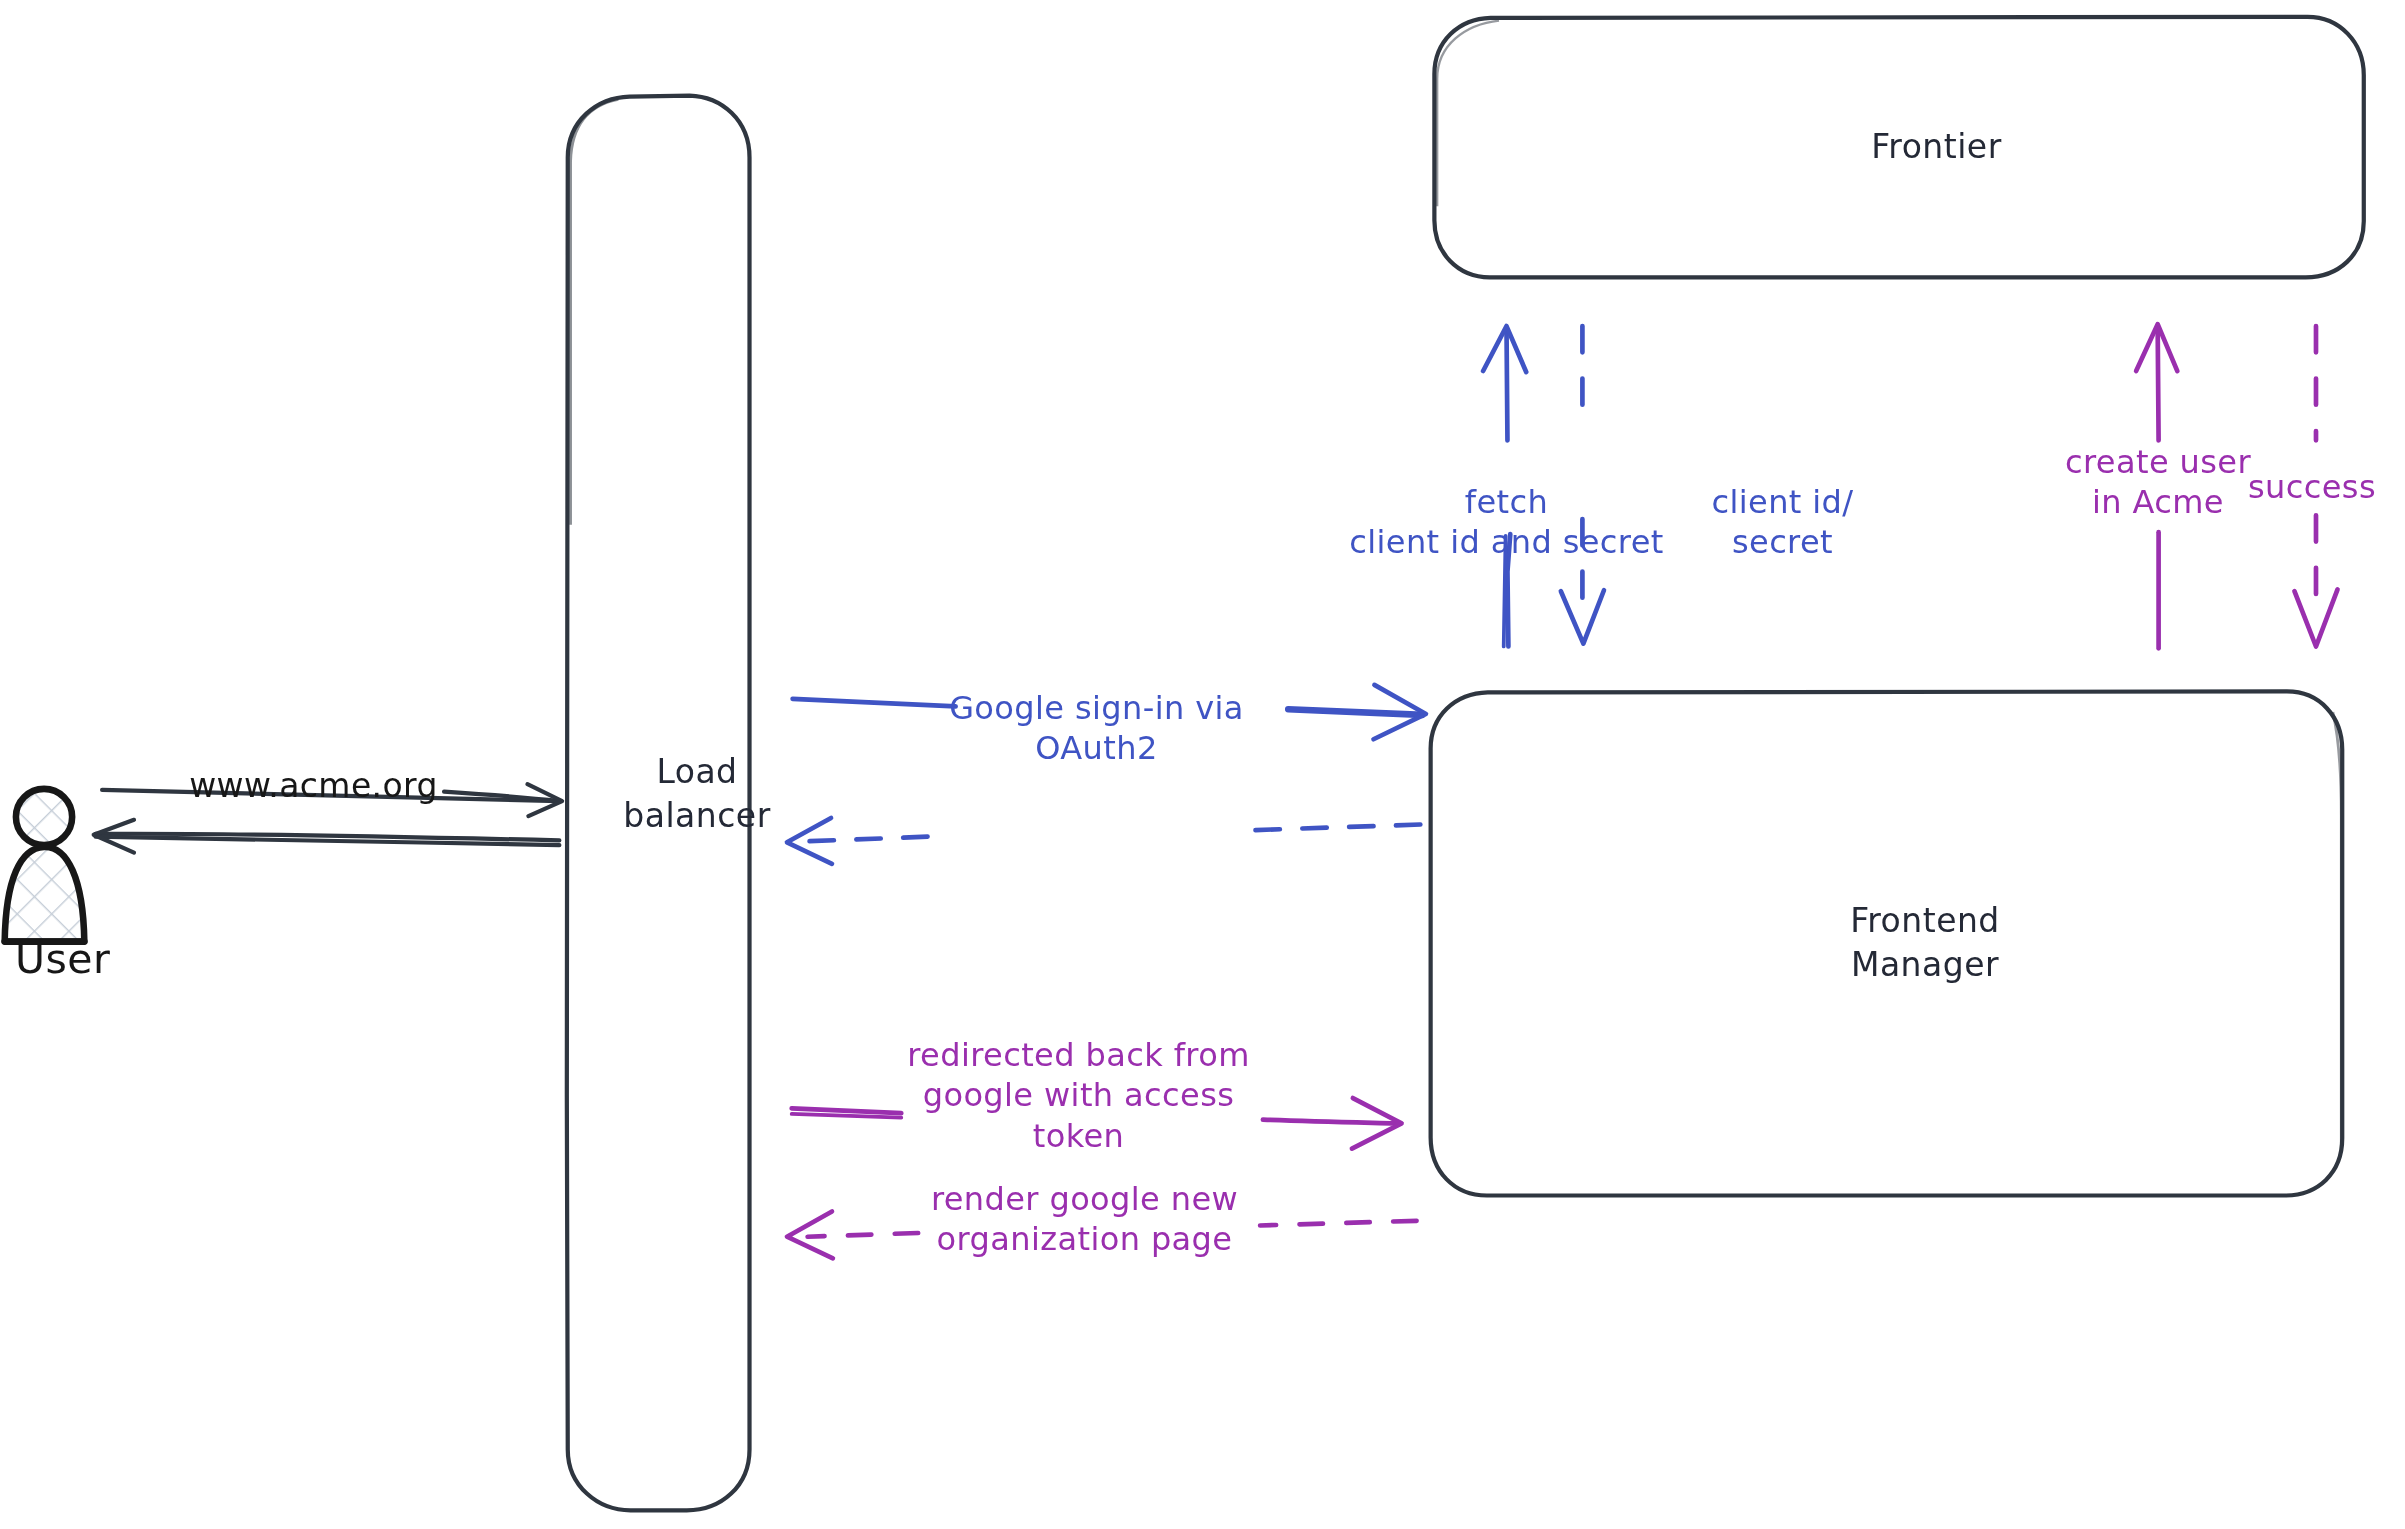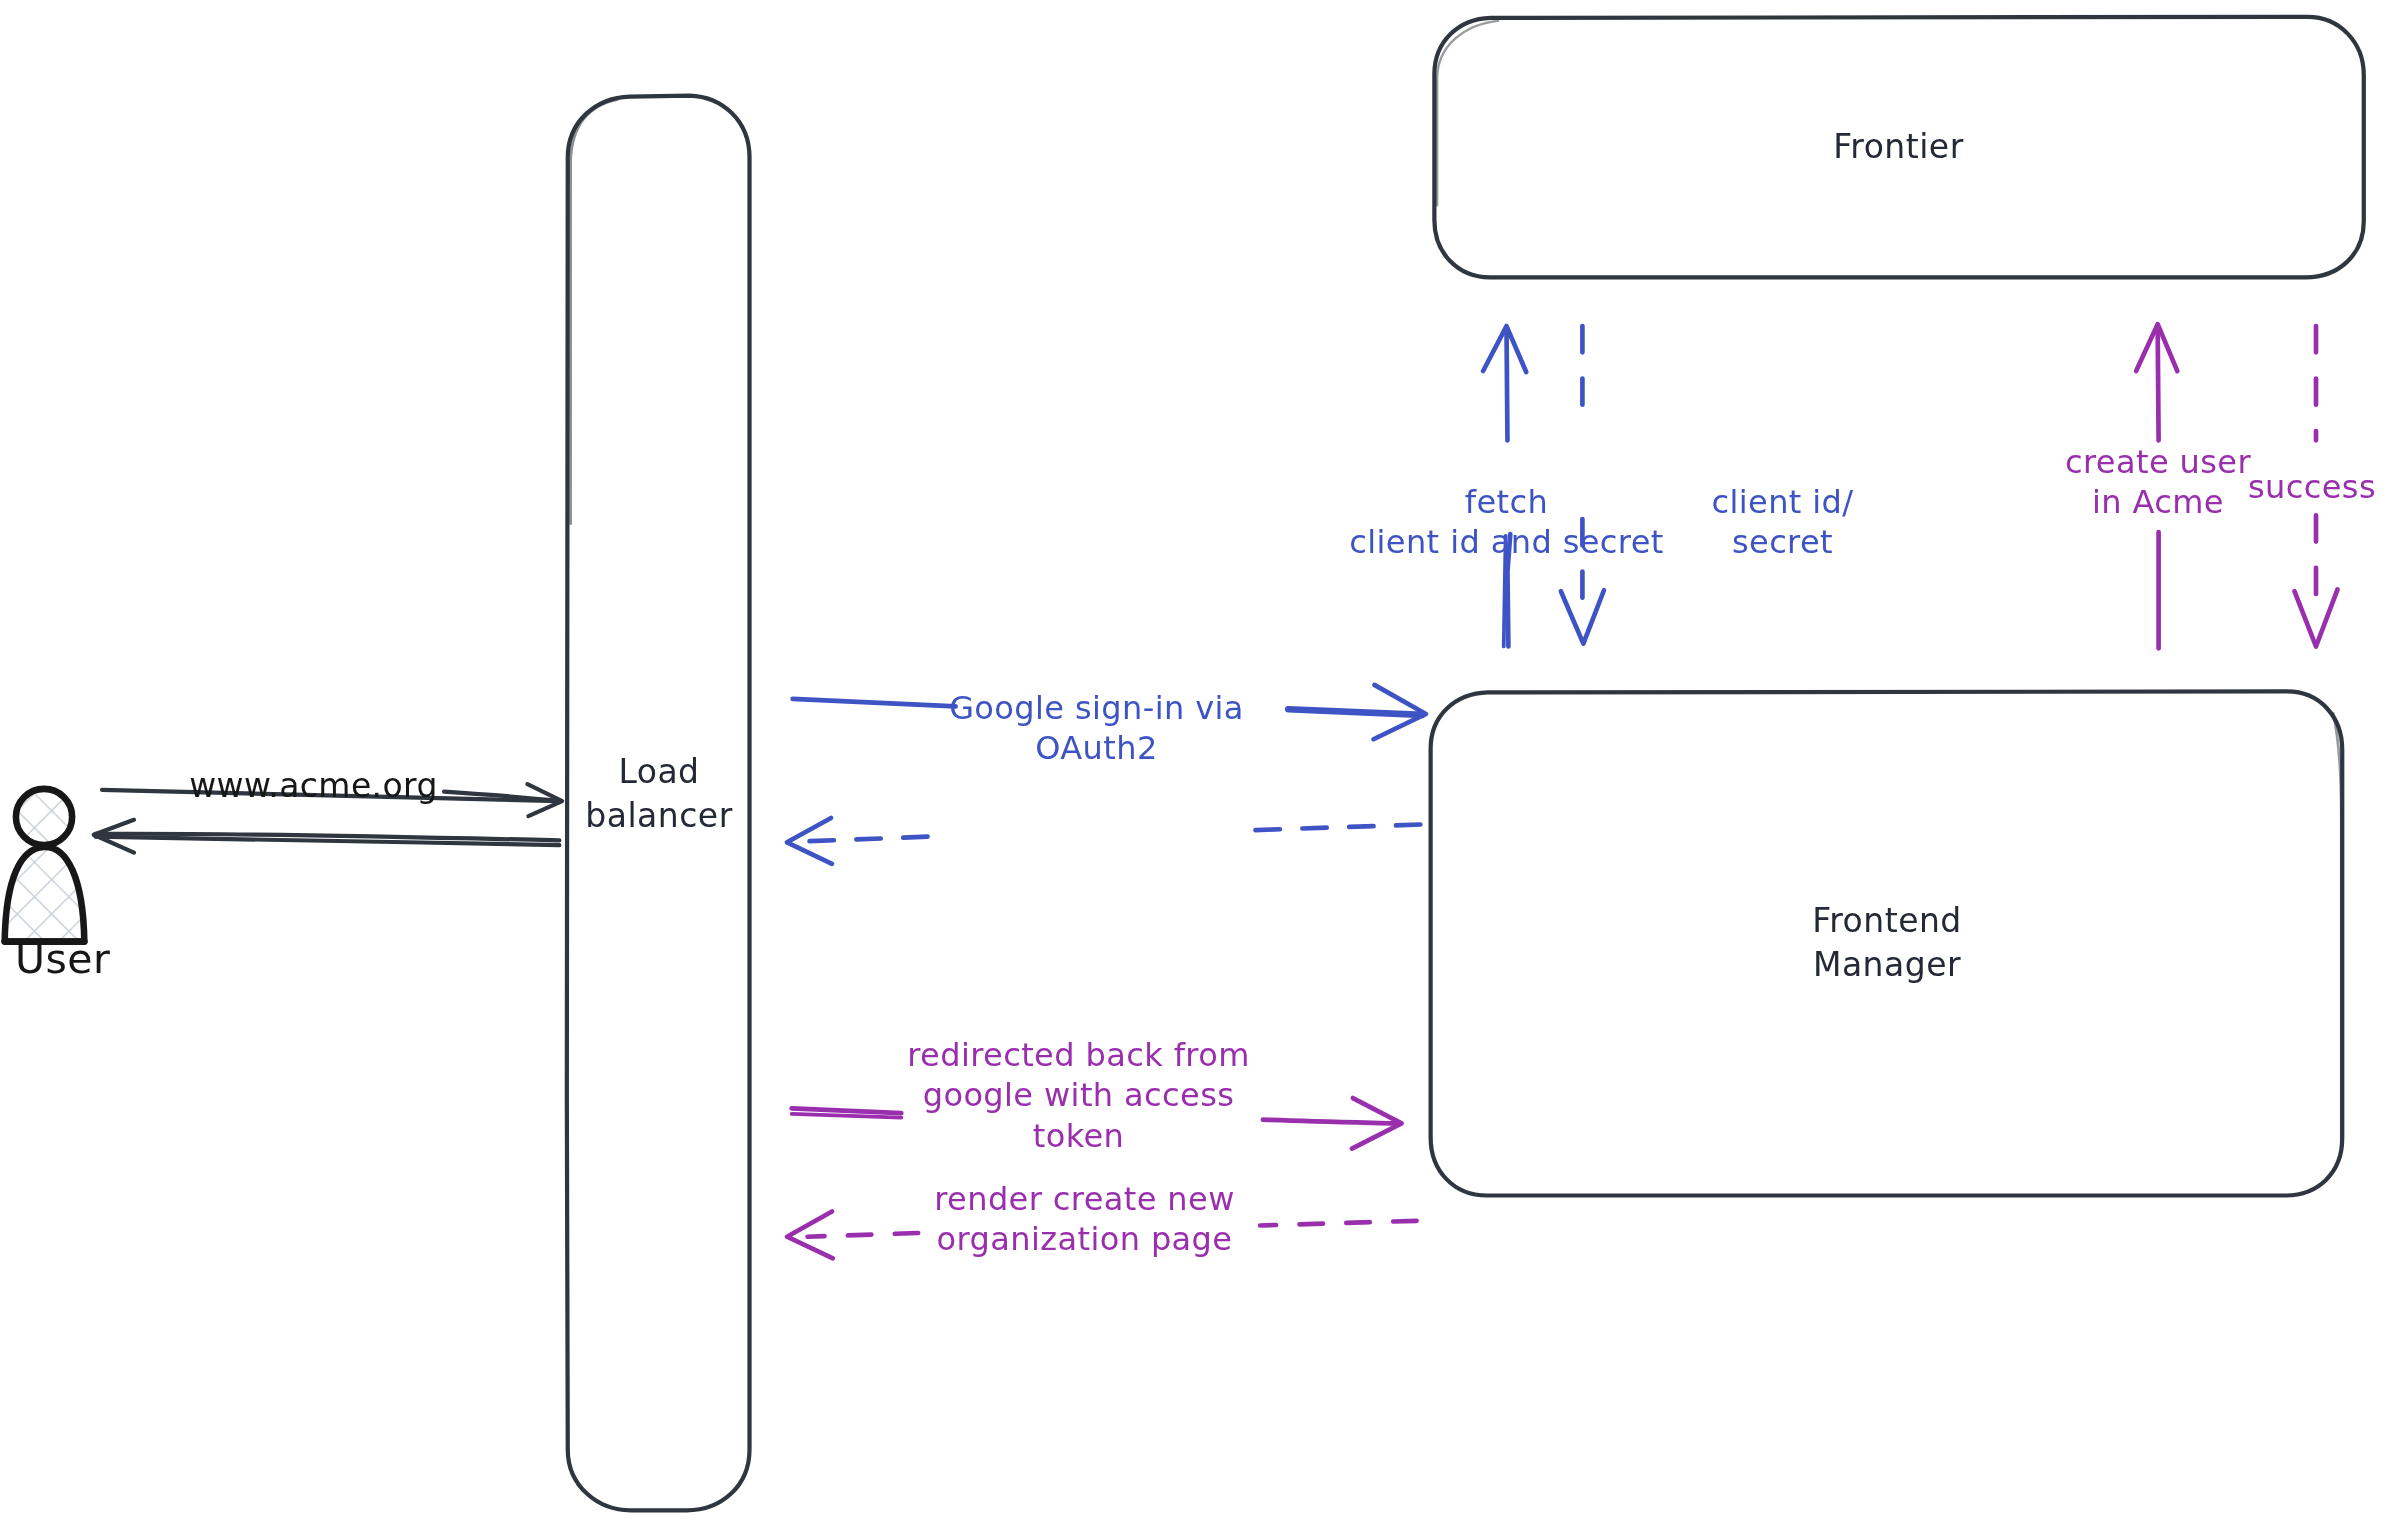--- a/index.html
+++ b/index.html
@@ -27,20 +27,21 @@
   }
   .node-label {
     position: absolute;
     text-align: center;
     color: #242936;
     font-size: 33px;
     line-height: 1.32;
     letter-spacing: 0.5px;
     white-space: pre-line;
     pointer-events: none;
+    padding-left: 38px;
   }
   .edge-label {
     position: absolute;
     text-align: center;
     font-size: 32px;
     line-height: 1.26;
     letter-spacing: 0.4px;
     white-space: pre-line;
   }
   .edge-label.blue { color: #3f54c4; margin-top: 40px; }
@@ -171,21 +172,21 @@
   <div class="edge-label" style="left:159px; top:765px; width:309px; color:#171717; font-size:33px;">www.acme.org</div>
 
   <div class="edge-label blue" style="left:895px; top:648px; width:403px;">Google sign-in via
 OAuth2</div>
 
 
   <div class="edge-label purple" style="left:877px; top:1035px; width:403px;">redirected back from
 google with access
 token</div>
 
-  <div class="edge-label purple" style="left:897px; top:1179px; width:375px;">render create new
+  <div class="edge-label purple" style="left:897px; top:1179px; width:375px;">render google new
 organization page</div>
 
   <div class="edge-label blue" style="left:1291px; top:442px; width:431px;">fetch
 client id and secret</div>
 
   <div class="edge-label blue" style="left:1682px; top:442px; width:201px;">client id/
 secret</div>
 
   <div class="edge-label purple" style="left:2041px; top:442px; width:234px;">create user
 in Acme</div>

